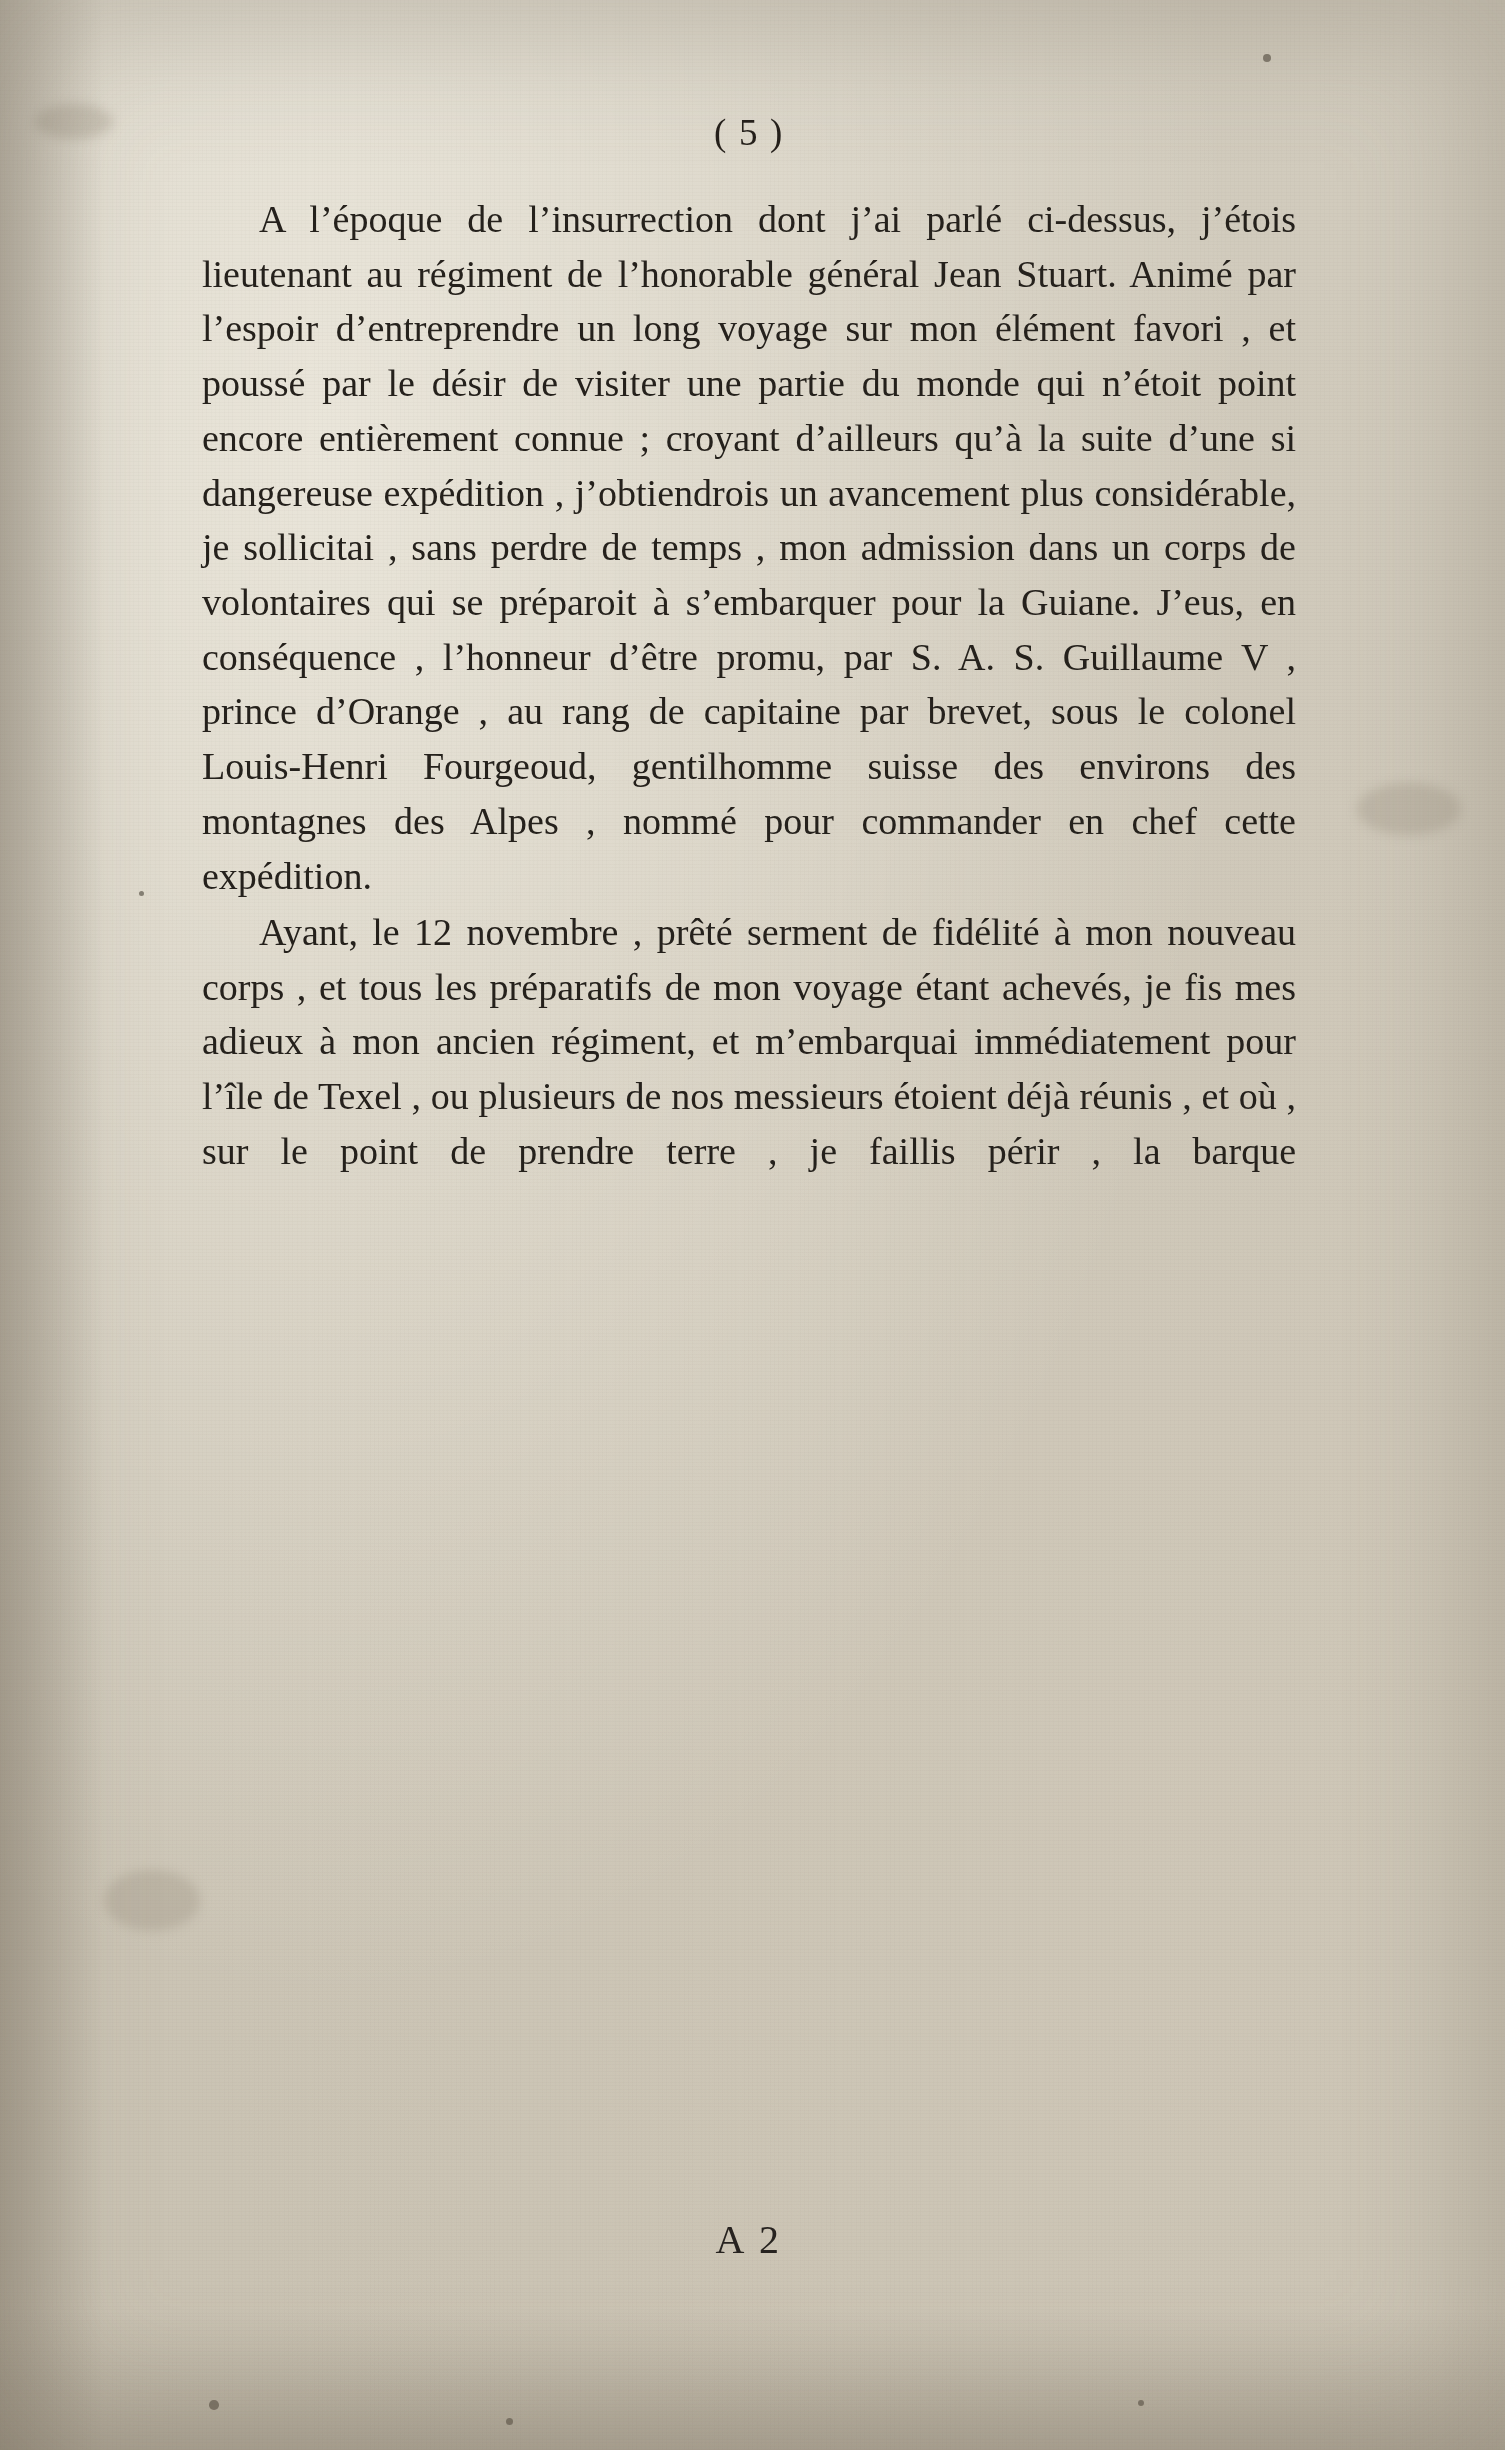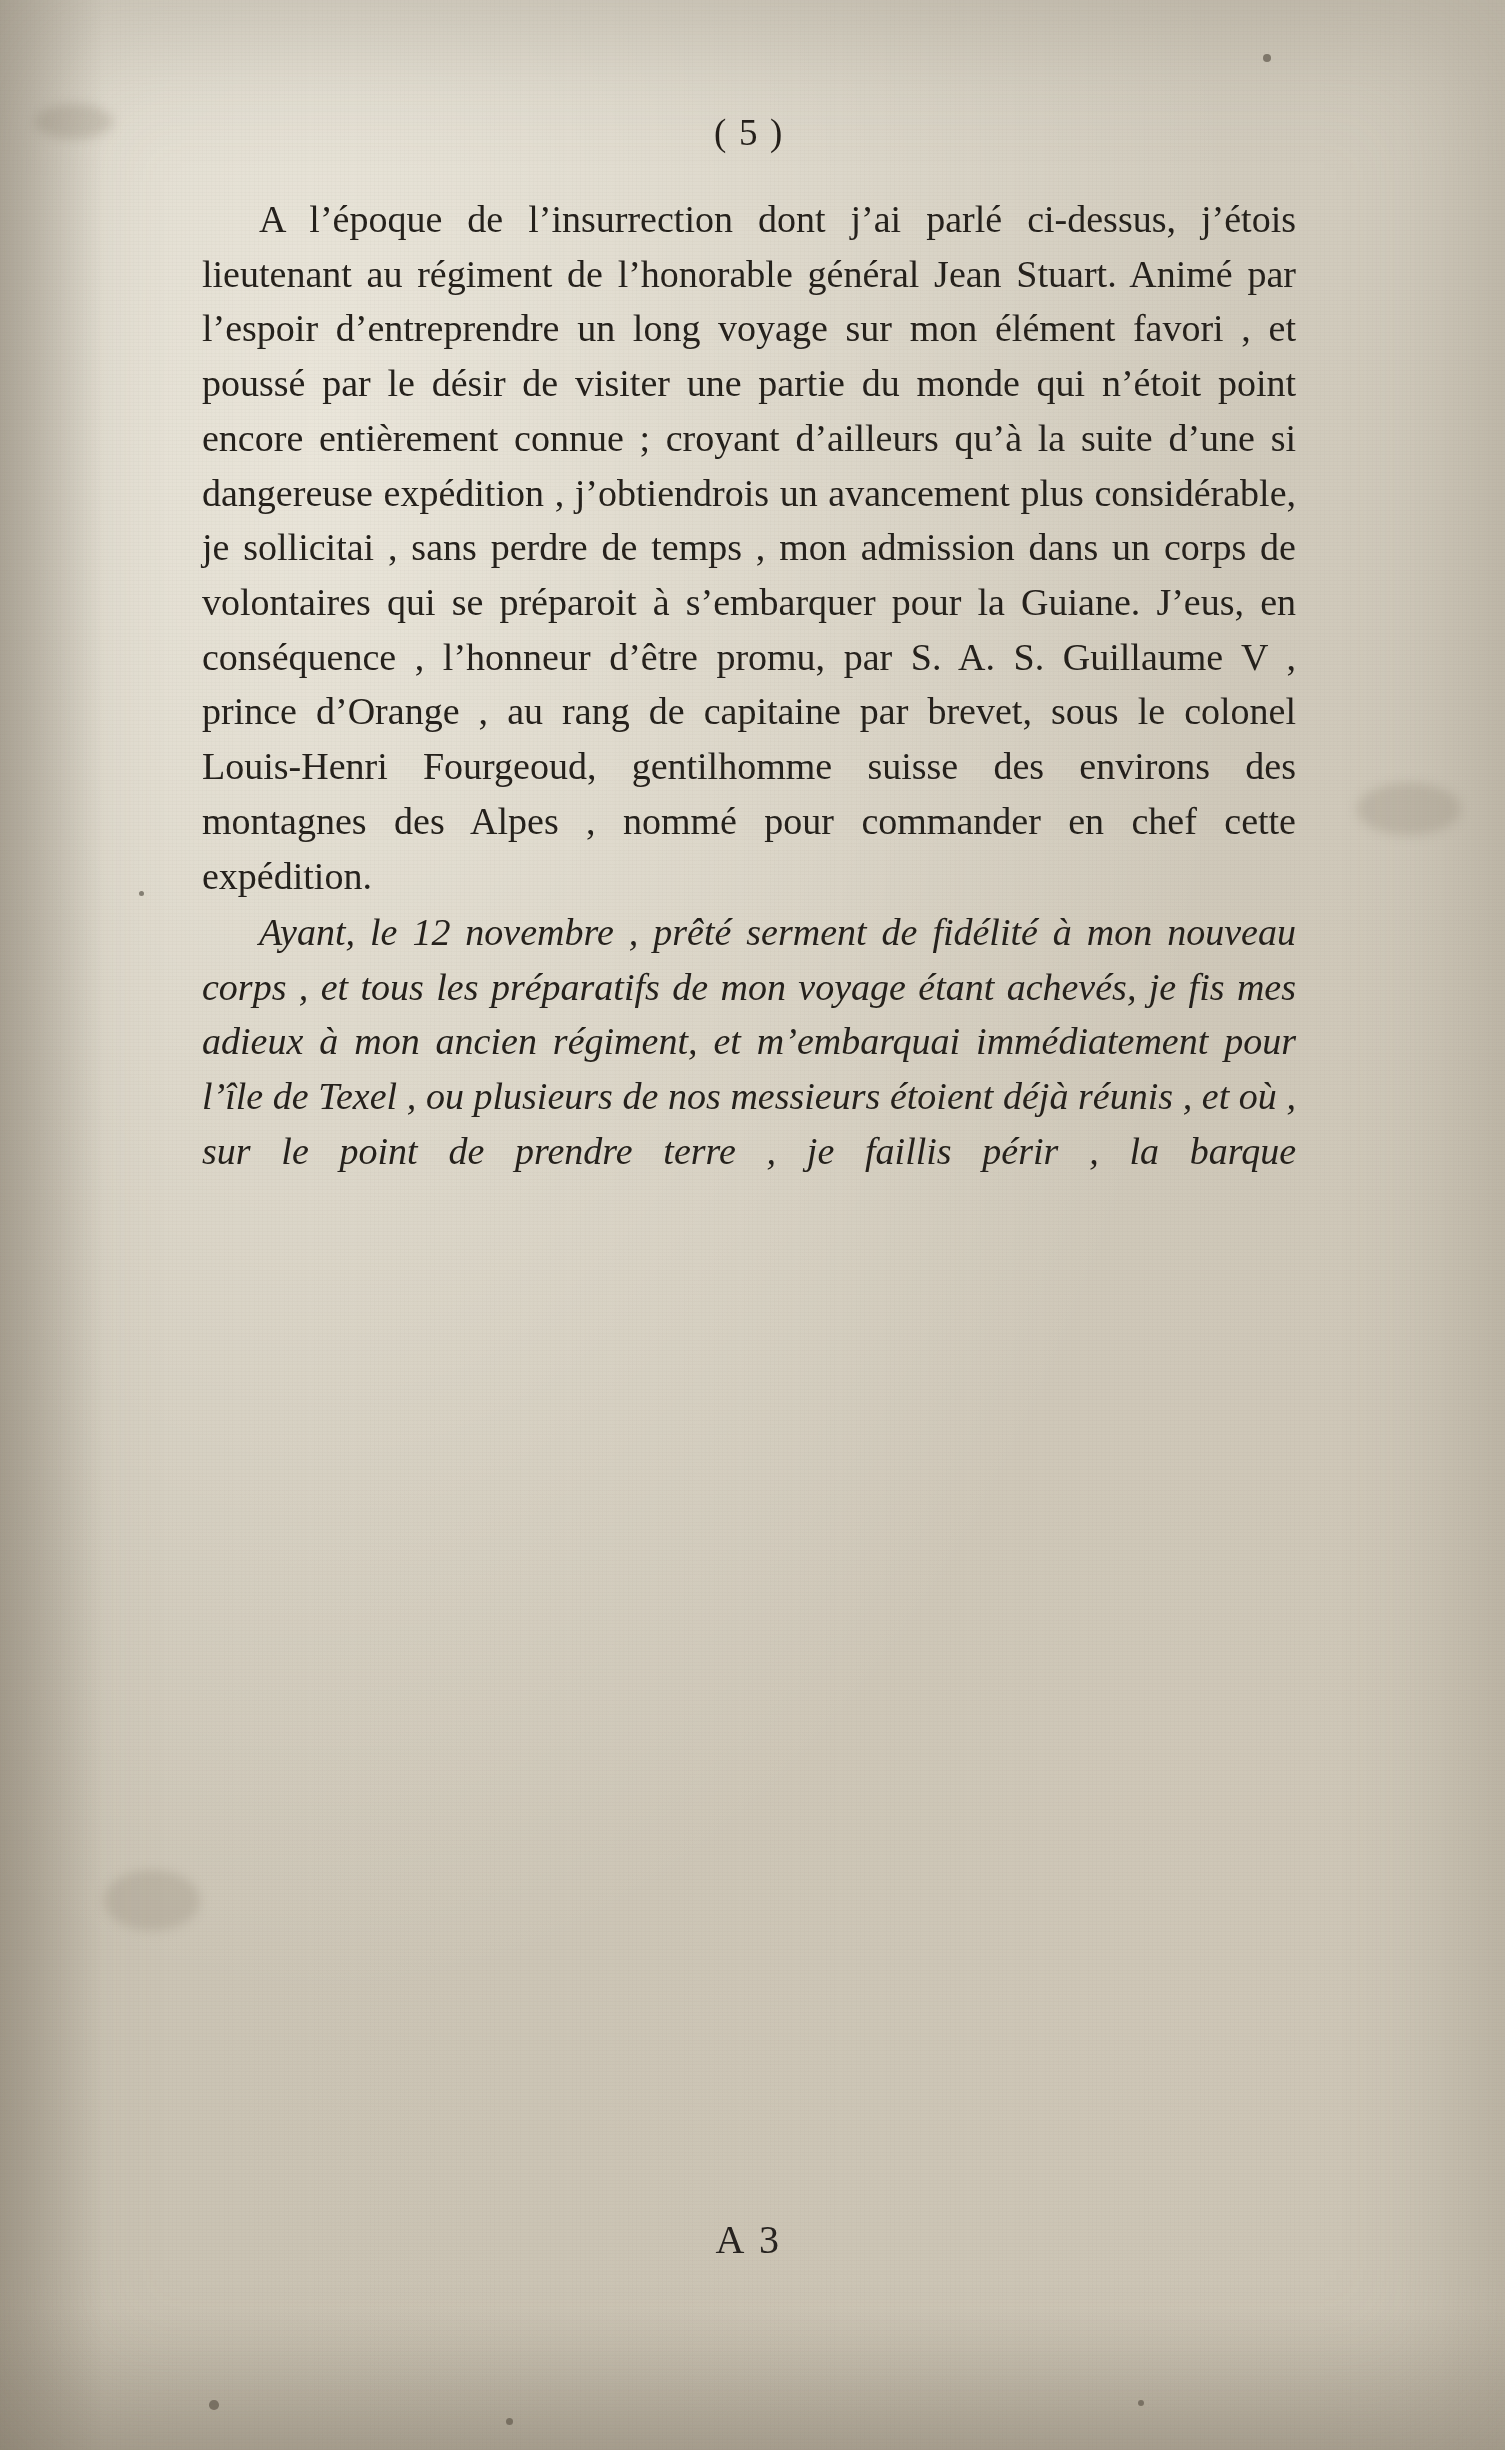--- a/index.html
+++ b/index.html
@@ -58,21 +58,20 @@
     font-size: 38px;
     line-height: 1.44;
     text-align: justify;
     text-align-last: justify;
     color: #25211c;
     text-indent: 57px;
     hyphens: none;
   }
   p.body + p.body {
     margin-top: 1.7px;
-    font-style: italic;
   }
   .it {
   }
   .signature {
     position: absolute;
     left: 0;
     top: 2105px;
     width: 1094px;
     text-align: center;
     font-size: 40px;
@@ -122,20 +121,20 @@
   <div class="speck" style="left:139px;  top:891px; width:5.2px;  height:5.2px;"></div>
 
   <div class="content">
 
     <div class="folio">( 5 )</div>
 
     <p class="body"><span>A l’époque de l’insurrection dont j’ai parlé ci-dessus, j’étois lieutenant au régiment de l’honorable général Jean Stuart. Animé par l’espoir d’entreprendre un long voyage sur mon élément favori , et poussé par le désir de visiter une partie du monde qui n’étoit point encore entièrement connue ; croyant d’ailleurs qu’à la suite d’une si dangereuse expédition , j’obtiendrois un avancement plus considérable, je sollicitai , sans perdre de temps , mon admission dans un corps de volontaires qui se préparoit à s’embarquer pour la Guiane. J’eus, en conséquence , l’honneur d’être promu, par S. A. S. Guillaume V , prince d’Orange , au rang de capitaine par brevet, sous le colonel </span><span class="it">Louis-Henri Fourgeoud</span><span>, gentilhomme suisse des environs des montagnes des Alpes , nommé pour commander en chef cette expédition.</span></p>
 
     <p class="body"><span>Ayant, le 12 novembre , prêté serment de fidélité à mon nouveau corps , et tous les préparatifs de mon voyage étant achevés, je fis mes adieux à mon ancien régiment, et m’embarquai immédiatement pour l’île de Texel , ou plusieurs de nos messieurs étoient déjà réunis , et où , sur le point de prendre terre , je faillis périr , la barque</span></p>
 
-    <div class="signature">A 3</div>
+    <div class="signature">A 2</div>
   </div>
 
   <div class="edge-shadow-l"></div>
   <div class="edge-shadow-b"></div>
   <div class="vignette"></div>
 </div>
 
 
 </body></html>

